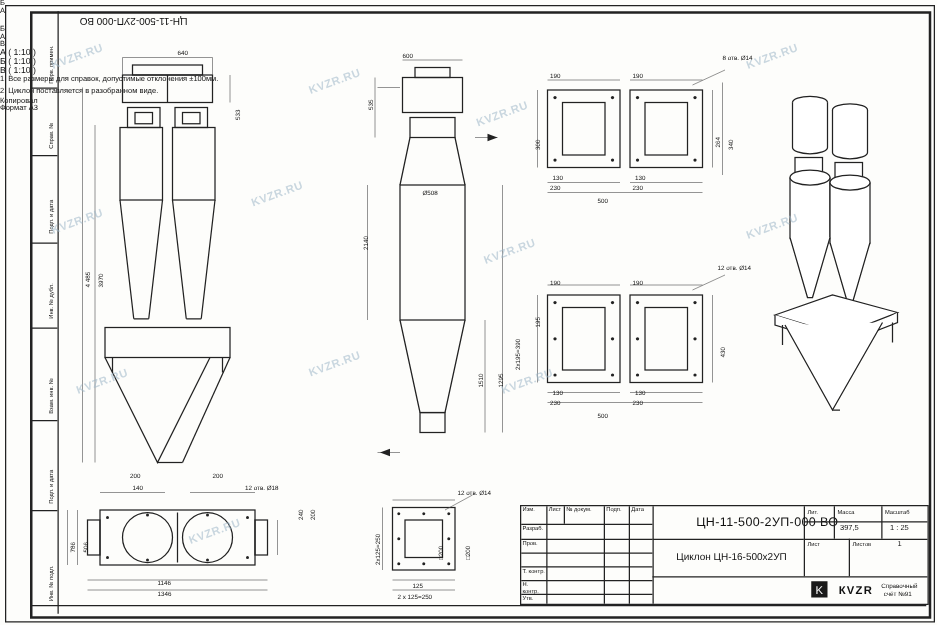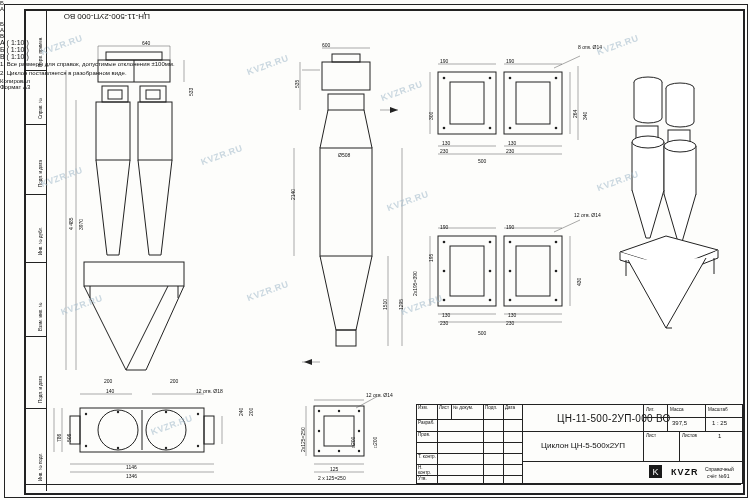--- a/index.html
+++ b/index.html
@@ -358,21 +358,21 @@
 
     <div class="tbc" style="left:0;top:15px;width:20px;height:11px;border:none;">Разраб.</div>
     <div class="tbc" style="left:0;top:27px;width:20px;height:10px;border:none;">Пров.</div>
     <div class="tbc" style="left:0;top:49px;width:20px;height:10px;border:none;">Т. контр.</div>
     <div class="tbc" style="left:0;top:60px;width:20px;height:10px;border:none;">Н. контр.</div>
     <div class="tbc" style="left:0;top:71px;width:20px;height:7px;border:none;">Утв.</div>
 
     <div class="ln h" style="left:105px;top:26px;width:121px;"></div>
     <div class="ln h" style="left:105px;top:56px;width:220px;"></div>
     <div class="title-big" style="position:absolute;left:140px;top:8px;">ЦН-11-500-2УП-000 ВО</div>
-    <div style="position:absolute;left:124px;top:36px;font-size:8px;">Циклон ЦН-5-500х2УП</div>
+    <div style="position:absolute;left:124px;top:36px;font-size:8px;">Циклон ЦН-16-500х2УП</div>
 
     <div class="ln h" style="left:226px;top:12px;width:99px;"></div>
     <div class="ln h" style="left:226px;top:26px;width:99px;"></div>
     <div class="ln v" style="left:250px;top:0;height:26px;"></div>
     <div class="ln v" style="left:288px;top:0;height:26px;"></div>
     <div class="tbc" style="left:228px;top:2px;width:22px;height:10px;border:none;">Лит.</div>
     <div class="tbc" style="left:252px;top:2px;width:36px;height:10px;border:none;">Масса</div>
     <div class="tbc" style="left:290px;top:2px;width:35px;height:10px;border:none;">Масштаб</div>
     <div class="tbc" style="left:254px;top:15px;width:34px;height:10px;border:none;font-size:6px;">397,5</div>
     <div class="tbc" style="left:294px;top:15px;width:31px;height:10px;border:none;font-size:6px;">1 : 25</div>

